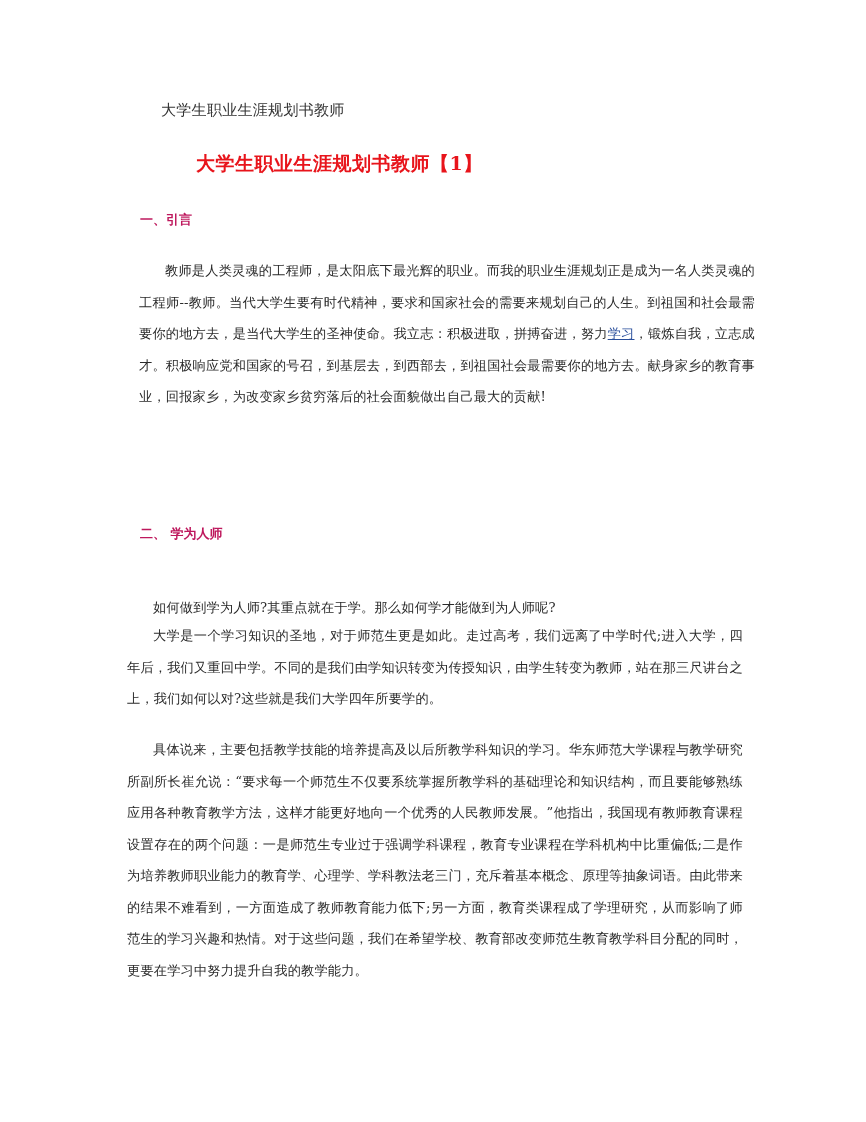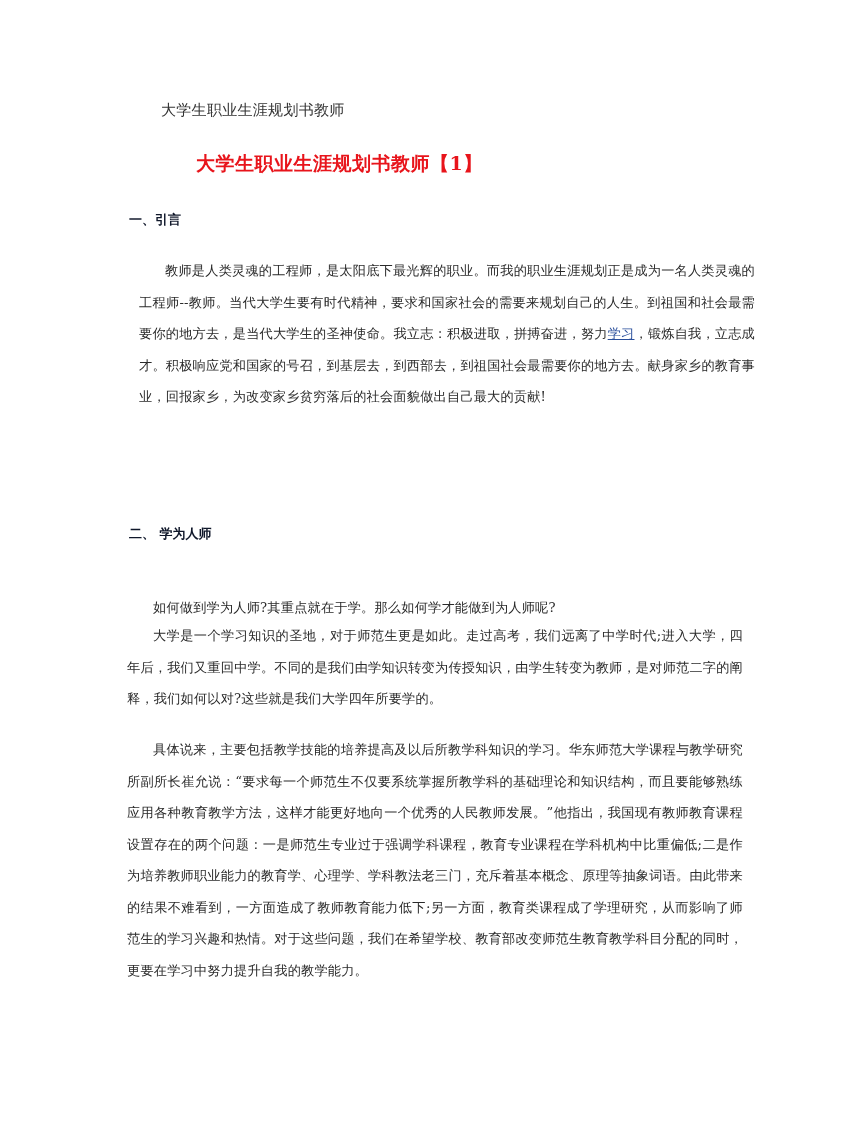--- a/index.html
+++ b/index.html
@@ -36,24 +36,24 @@
       left: 166px;
       top: 151px;
       font-size: 19px;
       font-weight: bold;
       color: #e8141b;
       letter-spacing: 0.5px;
       margin-left: 30px;
     }
     .section-heading {
       position: absolute;
-      left: 129px;
+      left: 140px;
       font-size: 13px;
       font-weight: bold;
-      color: #0f172a;
+      color: #be185d;
       font-family: "DejaVu Sans", "Liberation Sans", sans-serif;
     }
     .para {
       position: absolute;
       left: 127px;
       width: 616px;
       font-size: 13.2px;
       line-height: 31.5px;
       color: #2a2a2a;
       text-align: justify;
@@ -76,17 +76,17 @@
 
   <div class="section-heading" style="top: 211px;">一、引言</div>
 
   <div class="para" style="top: 255px; margin-left: 12px;"><span>教师是人类灵魂的工程师，是太阳底下最光辉的职业。而我的职业生涯规划正是成为一名人类灵魂的工程师--教师。当代大学生要有时代精神，要求和国家社会的需要来规划自己的人生。到祖国和社会最需要你的地方去，是当代大学生的圣神使命。我立志：积极进取，拼搏奋进，努力</span><span class="link">学习</span><span>，锻炼自我，立志成才。积极响应党和国家的号召，到基层去，到西部去，到祖国社会最需要你的地方去。献身家乡的教育事业，回报家乡，为改变家乡贫穷落后的社会面貌做出自己最大的贡献!</span></div>
 
 
   <div class="section-heading" style="top: 525px;">二、 学为人师</div>
 
   <div class="para" style="top: 592px;">如何做到学为人师?其重点就在于学。那么如何学才能做到为人师呢?</div>
 
-  <div class="para" style="top: 620px;">大学是一个学习知识的圣地，对于师范生更是如此。走过高考，我们远离了中学时代;进入大学，四年后，我们又重回中学。不同的是我们由学知识转变为传授知识，由学生转变为教师，是对师范二字的阐释，我们如何以对?这些就是我们大学四年所要学的。</div>
+  <div class="para" style="top: 620px;">大学是一个学习知识的圣地，对于师范生更是如此。走过高考，我们远离了中学时代;进入大学，四年后，我们又重回中学。不同的是我们由学知识转变为传授知识，由学生转变为教师，站在那三尺讲台之上，我们如何以对?这些就是我们大学四年所要学的。</div>
 
   <div class="para" style="top: 734px;">具体说来，主要包括教学技能的培养提高及以后所教学科知识的学习。华东师范大学课程与教学研究所副所长崔允说：“要求每一个师范生不仅要系统掌握所教学科的基础理论和知识结构，而且要能够熟练应用各种教育教学方法，这样才能更好地向一个优秀的人民教师发展。”他指出，我国现有教师教育课程设置存在的两个问题：一是师范生专业过于强调学科课程，教育专业课程在学科机构中比重偏低;二是作为培养教师职业能力的教育学、心理学、学科教法老三门，充斥着基本概念、原理等抽象词语。由此带来的结果不难看到，一方面造成了教师教育能力低下;另一方面，教育类课程成了学理研究，从而影响了师范生的学习兴趣和热情。对于这些问题，我们在希望学校、教育部改变师范生教育教学科目分配的同时，更要在学习中努力提升自我的教学能力。</div>
 
 </div>
 
 </body></html>

